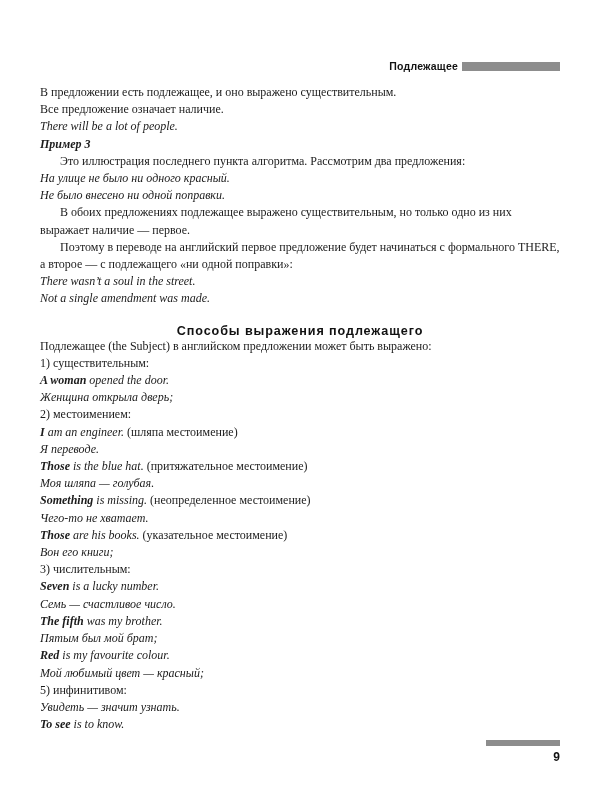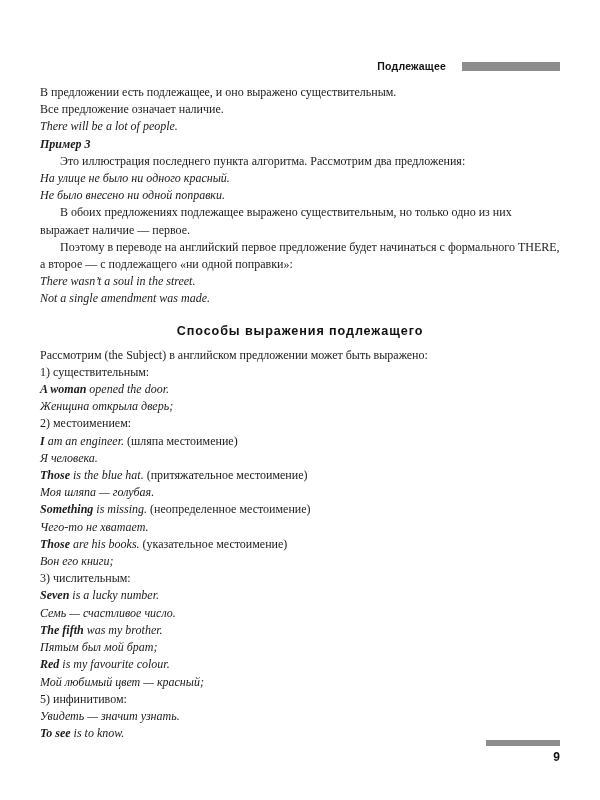--- a/index.html
+++ b/index.html
@@ -25,21 +25,21 @@
   
   .running-head {
     position: absolute;
     left: 40px;
     right: 40px;
     top: 58px;
     height: 16px;
     display: flex;
     align-items: center;
     justify-content: flex-end;
-    gap: 16px;
+    gap: 4px;
   }
   .running-head .rh-text {
     font-family: "Liberation Sans", "DejaVu Sans", sans-serif;
     font-weight: bold;
     font-size: 10.5px;
     letter-spacing: 0.2px;
     color: #121212;
     white-space: nowrap;
   }
   .running-head .rh-rule {
@@ -80,21 +80,20 @@
 
   
   .section-heading {
     font-family: "Liberation Sans", "DejaVu Sans", sans-serif;
     font-weight: bold;
     font-size: 12.6px;
     letter-spacing: 0.9px;
     text-align: center;
     color: #111111;
     margin-top: 16px;
-    margin-bottom: 9px;
   }
 
   
   .footer {
     position: absolute;
     right: 40px;
     bottom: 36px;
     width: 120px;
     text-align: right;
   }
@@ -131,29 +130,29 @@
     <div class="line indent">Это иллюстрация последнего пункта алгоритма. Рассмотрим два предложения:</div>
     <div class="line it">На улице не было ни одного красный.</div>
     <div class="line it">Не было внесено ни одной поправки.</div>
     <div class="line wrap indent">В обоих предложениях подлежащее выражено существительным, но только одно из них выражает наличие — первое.</div>
     <div class="line wrap indent">Поэтому в переводе на английский первое предложение будет начинаться с формального THERE, а второе — с подлежащего «ни одной поправки»:</div>
     <div class="line it">There wasn’t a soul in the street.</div>
     <div class="line it">Not a single amendment was made.</div>
 
     <div class="section-heading">Способы выражения подлежащего</div>
 
-    <div class="line">Рассмотрим (the Subject) в английском предложении может быть выражено:</div>
+    <div class="line">Подлежащее (the Subject) в английском предложении может быть выражено:</div>
 
     <div id="items-host">
         <div class="line">1) существительным:</div>
         <div class="line"><span class="bi">A woman</span><span class="it"> opened the door.</span></div>
         <div class="line it">Женщина открыла дверь;</div>
         <div class="line">2) местоимением:</div>
         <div class="line"><span class="bi">I</span><span class="it"> am an engineer.</span><span> (шляпа местоимение)</span></div>
-        <div class="line it">Я человека.</div>
+        <div class="line it">Я переводе.</div>
         <div class="line"><span class="bi">Those</span><span class="it"> is the blue hat.</span><span> (притяжательное местоимение)</span></div>
         <div class="line it">Моя шляпа — голубая.</div>
         <div class="line"><span class="bi">Something</span><span class="it"> is missing.</span><span> (неопределенное местоимение)</span></div>
         <div class="line it">Чего-то не хватает.</div>
         <div class="line"><span class="bi">Those</span><span class="it"> are his books.</span><span> (указательное местоимение)</span></div>
         <div class="line it">Вон его книги;</div>
         <div class="line">3) числительным:</div>
         <div class="line"><span class="bi">Seven</span><span class="it"> is a lucky number.</span></div>
         <div class="line it">Семь — счастливое число.</div>
         <div class="line"><span class="bi">The fifth</span><span class="it"> was my brother.</span></div>

